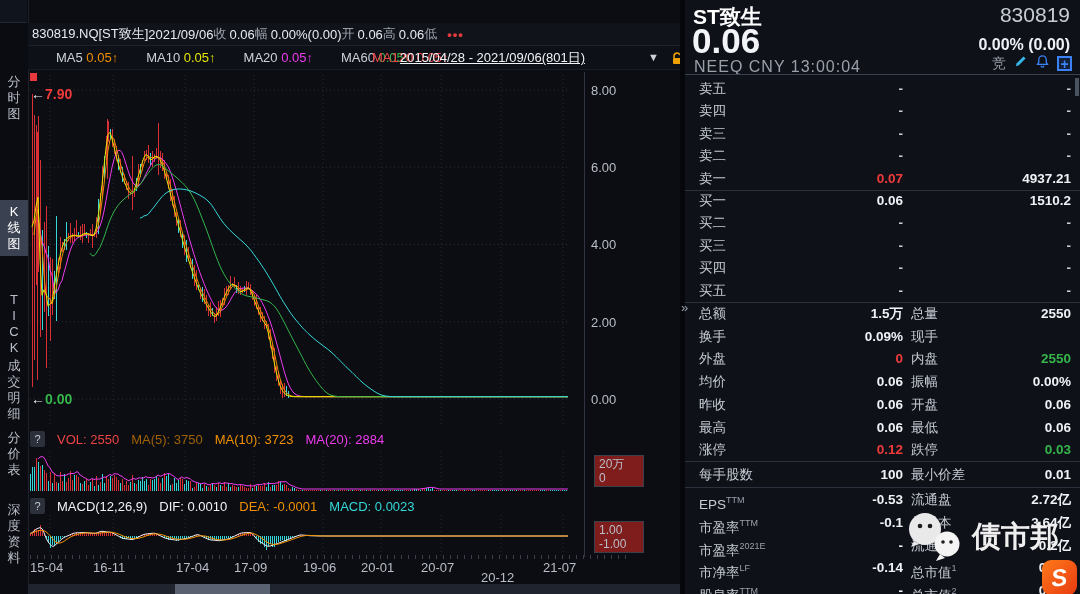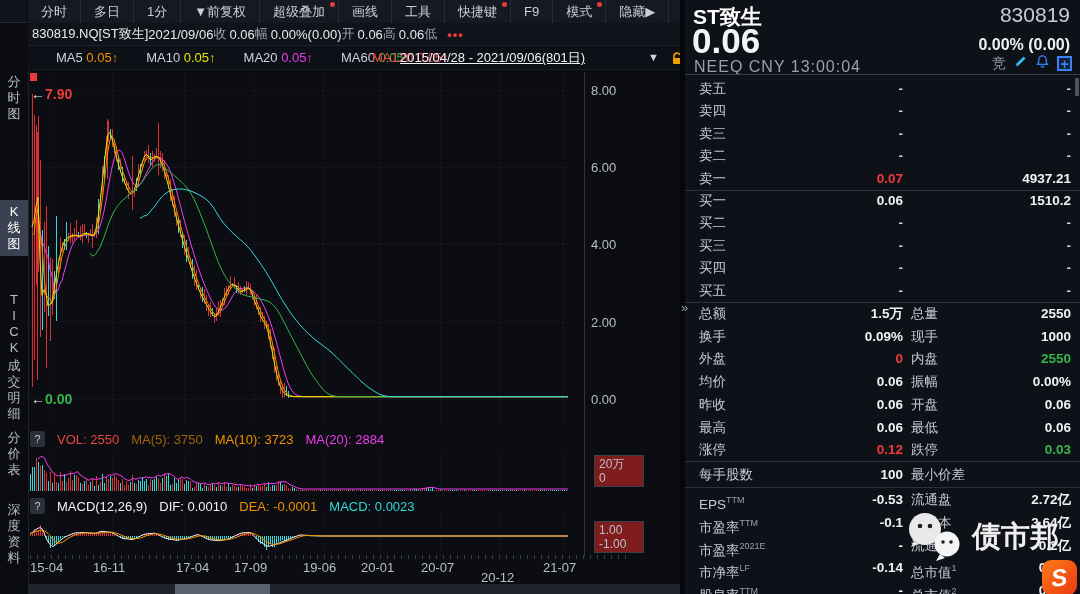--- a/index.html
+++ b/index.html
@@ -102,33 +102,20 @@
       <div class="sb-item" style="position: absolute; top: 426px;">分
 价
 表</div>
       <div class="sb-item" style="position: absolute; top: 498px;">深
 度
 资
 料</div>
     </div>
   <div id="sbtop" class="abs"></div>
 
-  <div id="menubar" class="abs">
-      <div class="menu-item">分时</div>
-      <div class="menu-item">多日</div>
-      <div class="menu-item">1分</div>
-      <div class="menu-item">▼前复权</div>
-      <div class="menu-item">超级叠加<span class="menu-dot"></span></div>
-      <div class="menu-item">画线</div>
-      <div class="menu-item">工具</div>
-      <div class="menu-item">快捷键<span class="menu-dot"></span></div>
-      <div class="menu-item">F9</div>
-      <div class="menu-item">模式<span class="menu-dot"></span></div>
-      <div class="menu-item">隐藏▶</div>
-    </div>
 
   <div id="infobar" class="abs">
       <span class="if-l" style="color: rgb(232, 235, 240);">830819.NQ[ST致生]</span>
       <span class="if-l" style="color: rgb(232, 235, 240);">2021/09/06</span>
       <span class="if-l">收</span>
       <span class="if-v">0.06</span>
       <span class="if-l">幅</span>
       <span class="if-v">0.00%(0.00)</span>
       <span class="if-l">开</span>
       <span class="if-v">0.06</span>
@@ -1021,21 +1008,20 @@
         <div class="prow" style="top: 303px; height: 22.7px; line-height: 22.7px;">
           <span class="l1">总额</span>
           <span class="v1" style="color: rgb(240, 242, 246);">1.5万</span>
           <span class="l2">总量</span>
           <span class="v2" style="color: rgb(240, 242, 246);">2550</span>
         </div>
         <div class="prow" style="top: 325.7px; height: 22.7px; line-height: 22.7px;">
           <span class="l1">换手</span>
           <span class="v1" style="color: rgb(240, 242, 246);">0.09%</span>
           <span class="l2">现手</span>
-          <span class="v2" style="color: rgb(240, 242, 246);">1000</span>
         </div>
         <div class="prow" style="top: 348.4px; height: 22.7px; line-height: 22.7px;">
           <span class="l1">外盘</span>
           <span class="v1" style="color: rgb(241, 59, 59);">0</span>
           <span class="l2">内盘</span>
           <span class="v2" style="color: rgb(53, 181, 74);">2550</span>
         </div>
         <div class="prow" style="top: 371.1px; height: 22.7px; line-height: 22.7px;">
           <span class="l1">均价</span>
           <span class="v1" style="color: rgb(240, 242, 246);">0.06</span>
@@ -1058,20 +1044,21 @@
           <span class="l1">涨停</span>
           <span class="v1" style="color: rgb(241, 59, 59);">0.12</span>
           <span class="l2">跌停</span>
           <span class="v2" style="color: rgb(53, 181, 74);">0.03</span>
         </div>
         <div class="psep" style="top: 461px;"></div>
         <div class="prow" style="top: 463px; height: 23px; line-height: 23px;">
           <span class="l1">每手股数</span>
           <span class="v1" style="color: rgb(240, 242, 246);">100</span>
           <span class="l2">最小价差</span>
+          <span class="v2" style="color: rgb(240, 242, 246);">0.01</span>
         </div>
         <div class="psep" style="top: 487px;"></div>
         <div class="prow" style="top: 489px; height: 22.8px; line-height: 22.8px;">
           <span class="l1">EPS<sup>TTM</sup></span>
           <span class="v1" style="color: rgb(240, 242, 246);">-0.53</span>
           <span class="l2">流通盘</span>
           <span class="v2" style="color: rgb(240, 242, 246);">2.72亿</span>
         </div>
         <div class="prow" style="top: 511.8px; height: 22.8px; line-height: 22.8px;">
           <span class="l1">市盈率<sup>TTM</sup></span>

